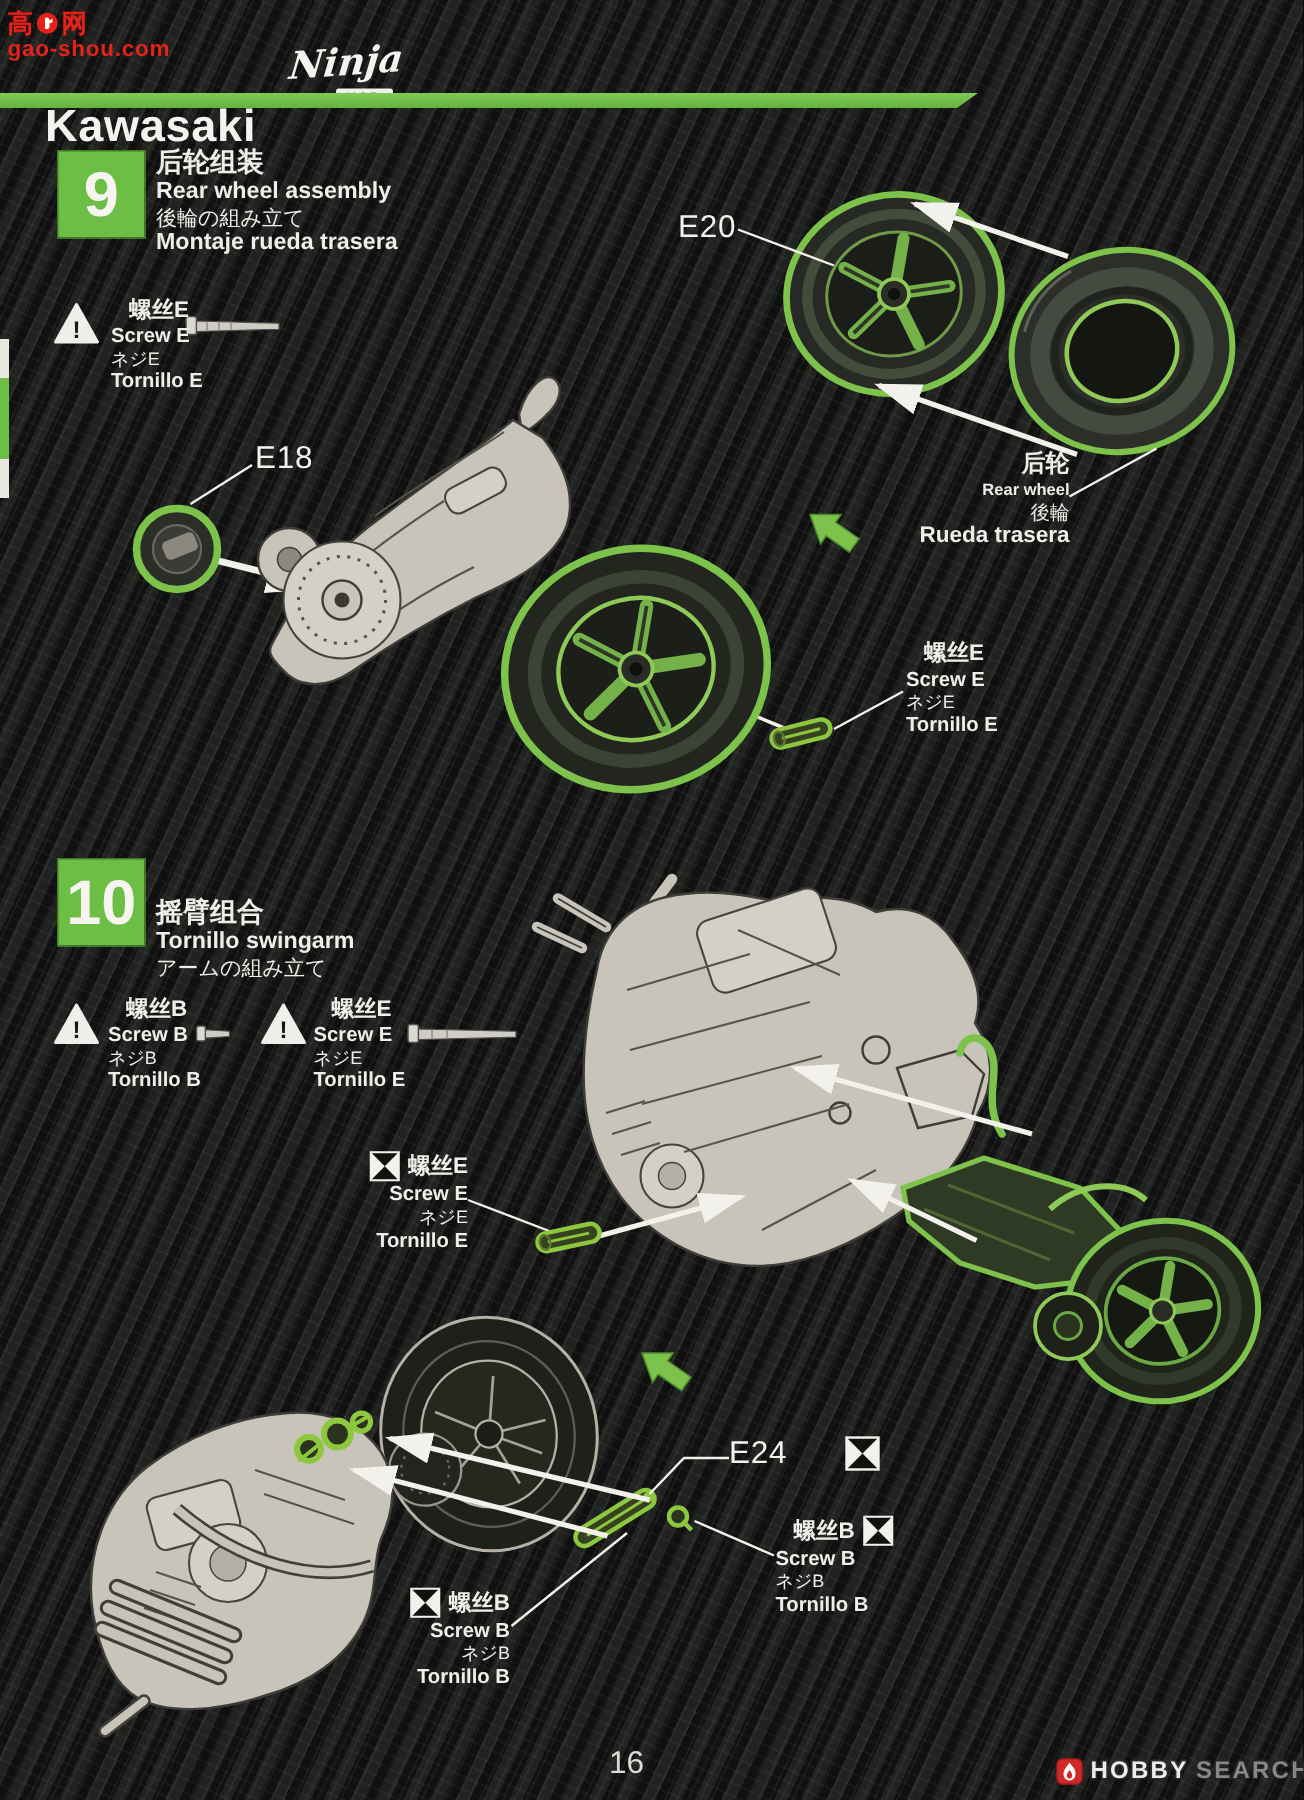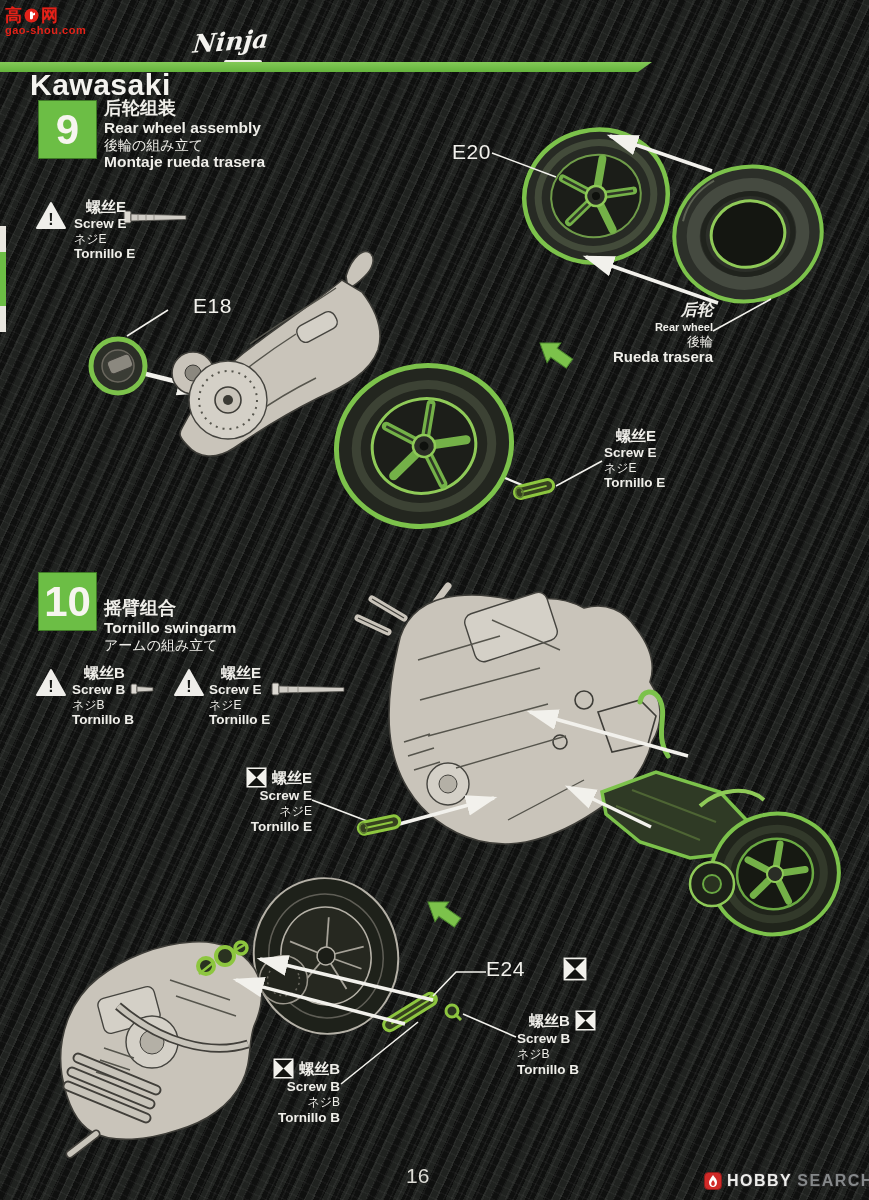--- a/index.html
+++ b/index.html
@@ -36,21 +36,21 @@
   .callout .ja{font-size:12px;line-height:14.5px;}
   .callout .es{font-size:13.5px;font-weight:bold;line-height:16px;}
   .r{text-align:right;}
   .row{display:flex;align-items:center;gap:5px;}
   .row.endr{justify-content:flex-end;}
   .elabel{font-size:21px;color:#f2f1ec;letter-spacing:0.5px;}
   .xmark{display:inline-block;vertical-align:-4px;}
   
   .wm{z-index:5;line-height:1;}
   .wm .r1{display:flex;align-items:center;gap:2px;font-size:17px;font-weight:bold;color:#e32219;text-shadow:0 0 1px #7a0f0c;}
-  .wm .r2{font-size:11px;font-weight:bold;color:#e32219;margin-top:1px;letter-spacing:0.5px;}
+  .wm .r2{font-size:15px;font-weight:bold;color:#e32219;margin-top:1px;letter-spacing:0.5px;}
   
   .pageno{font-size:21px;color:#dcdbd5;}
   .hslogo{display:flex;align-items:center;gap:5px;}
   .hs1{font-size:16px;font-weight:bold;letter-spacing:1.5px;color:#ededeb;text-shadow:1px 1px 0 #2b2b2b,-1px -1px 0 #2b2b2b,1px -1px 0 #2b2b2b,-1px 1px 0 #2b2b2b;}
   .hs2{font-size:16px;font-weight:bold;letter-spacing:1.5px;color:#85888a;text-shadow:1px 1px 0 #232323,-1px -1px 0 #232323,1px -1px 0 #232323,-1px 1px 0 #232323;}
 </style>
 </head>
 <body>
 
 <div class="page">
@@ -334,24 +334,24 @@
 
   <div class="txt callout" style="left:74px;top:198px;">
     <div class="zh">螺丝E</div>
     <div class="en">Screw E</div>
     <div class="ja">ネジE</div>
     <div class="es">Tornillo E</div>
   </div>
 
   <div class="txt elabel" style="left:452px;top:140px;">E20</div>
 
-  <div class="txt elabel" style="left:170px;top:294px;margin-left:23px;">E18</div>
+  <div class="txt elabel" style="left:170px;top:294px;">E18</div>
 
   <div class="txt callout r" style="left:563px;top:301px;width:150px;">
-    <div class="zh" style="font-size:16px;font-style:italic;">后轮</div>
+    <div class="zh" style="font-size:16px;">后轮</div>
     <div class="en" style="font-size:11px;">Rear wheel</div>
     <div class="ja" style="font-size:13px;">後輪</div>
     <div class="es" style="font-size:15px;">Rueda trasera</div>
   </div>
 
   <div class="txt callout" style="left:604px;top:427px;">
     <div class="zh">螺丝E</div>
     <div class="en">Screw E</div>
     <div class="ja">ネジE</div>
     <div class="es">Tornillo E</div>

